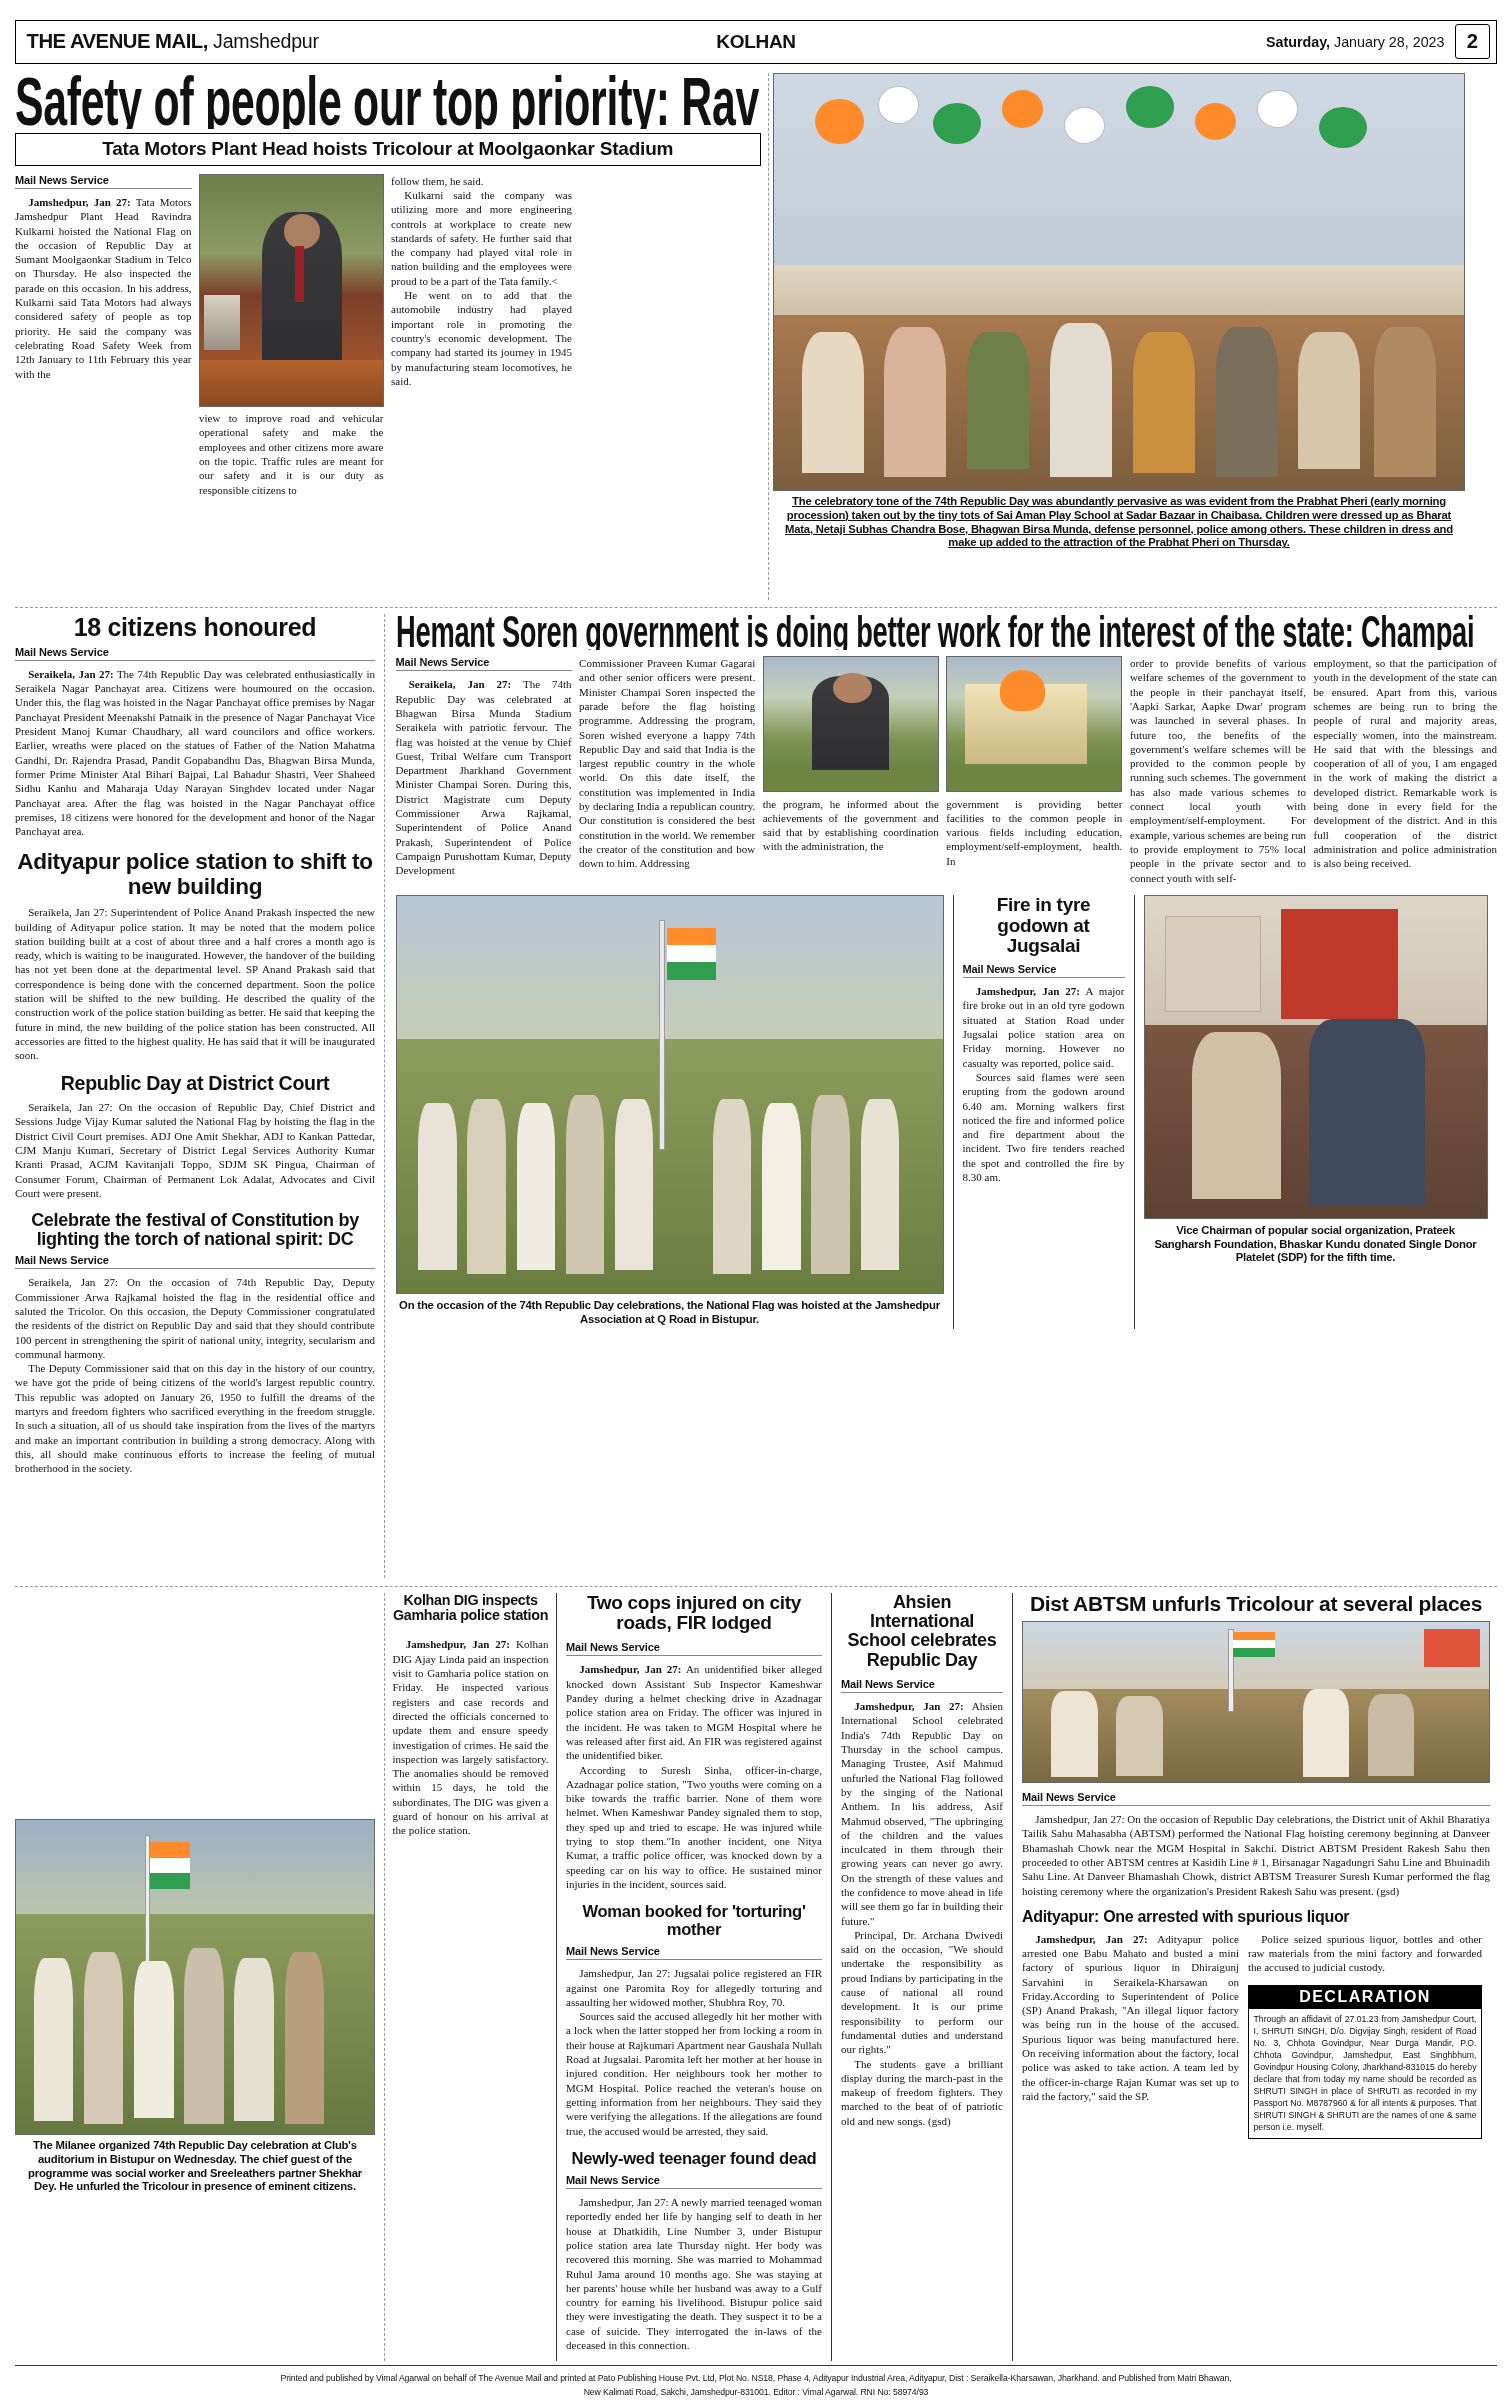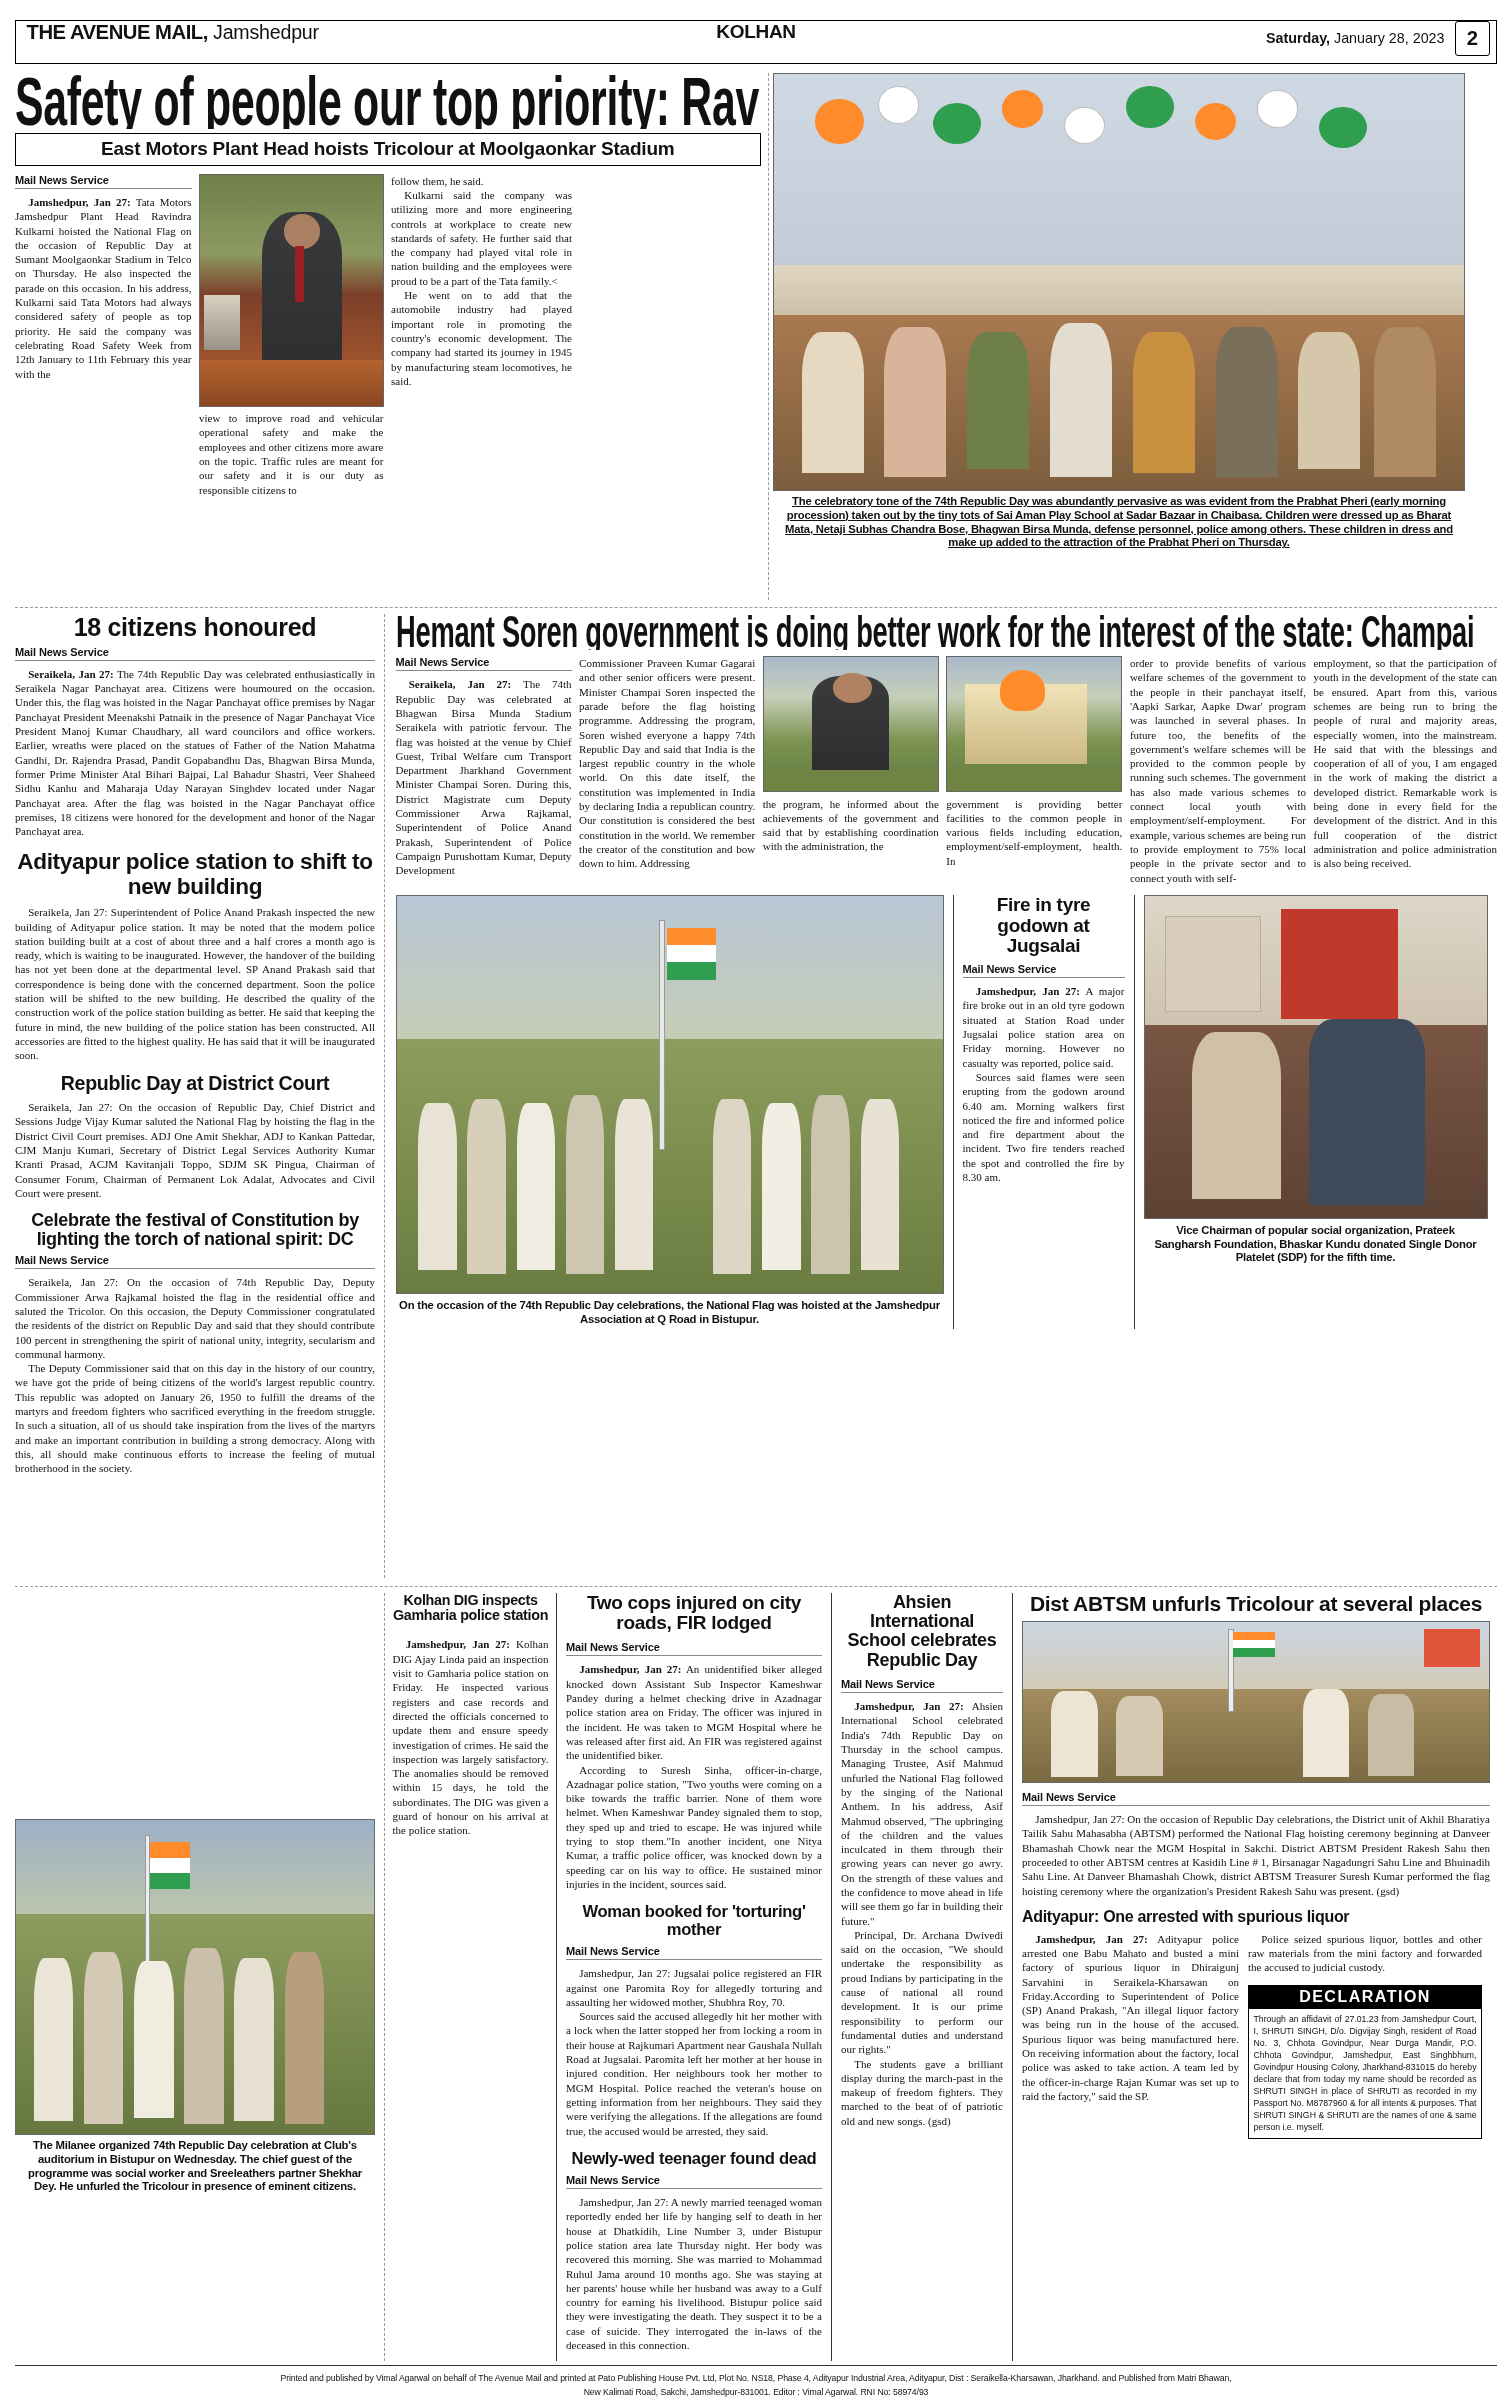--- a/index.html
+++ b/index.html
@@ -8,21 +8,21 @@
     width: 1512px; height: 2401px;
     background: #ffffff;
     font-family: "Liberation Serif", serif;
     color: #111;
     -webkit-font-smoothing: antialiased;
   }
   .page { width:1512px; height:2401px; padding: 19.6px 15px 7.5px 15px; position:relative; }
 
   
   .masthead {
-    border: 1.5px solid #000; height: 44px; display:flex; align-items:flex-start;
+    border: 1.5px solid #000; height: 44px; display:flex; align-items:center;
     position:relative; margin-bottom: 9px;
   }
   .mh-left { font-family:"Liberation Sans", sans-serif; font-size:19.6px; padding-left:10.5px; letter-spacing:-0.2px;}
   .mh-left b { font-weight:800; font-size:20.3px; letter-spacing:-0.5px;}
   .mh-center {
     position:absolute; left:0; right:0; text-align:center;
     font-family:"Liberation Sans", sans-serif; font-weight:800; font-size:19px; letter-spacing:-0.3px;
   }
   .mh-right { margin-left:auto; display:flex; align-items:center; gap:10.5px; padding-right:6px; }
   .mh-date { font-family:"Liberation Sans", sans-serif; font-size:14.3px; }
@@ -118,21 +118,21 @@
       <div class="mh-pageno">2</div>
     </div>
   </div>
 
   <div class="grid" style="height:527px;">
 
     <div style="width:753px; padding-right:7.5px;">
       <div class="hl-wrap" style="height:56px;">
         <div class="hl-main" style="font-size:69px; line-height:57px;">Safety of people our top priority: Ravindra Kulkarni</div>
       </div>
-      <div class="kicker-box" style="margin-top:4.5px;">East Motors Plant Head hoists Tricolour at Moolgaonkar Stadium</div>
+      <div class="kicker-box" style="margin-top:4.5px;">Tata Motors Plant Head hoists Tricolour at Moolgaonkar Stadium</div>
 
       <div class="grid" style="margin-top:7.5px;">
 
         <div style="width:184px; padding-right:7.5px;">
           <div class="byline">Mail News Service</div>
           <div class="body">
             <p class="i"><b class="dl">Jamshedpur, Jan 27:</b><span> Tata Motors Jamshedpur Plant Head Ravindra Kulkarni hoisted the National Flag on the occasion of Republic Day at Sumant Moolgaonkar Stadium in Telco on Thursday. He also inspected the parade on this occasion. In his address, Kulkarni said Tata Motors had always considered safety of people as top priority. He said the company was celebrating Road Safety Week from 12th January to 11th February this year with the</span></p>
           </div>
         </div>
 

